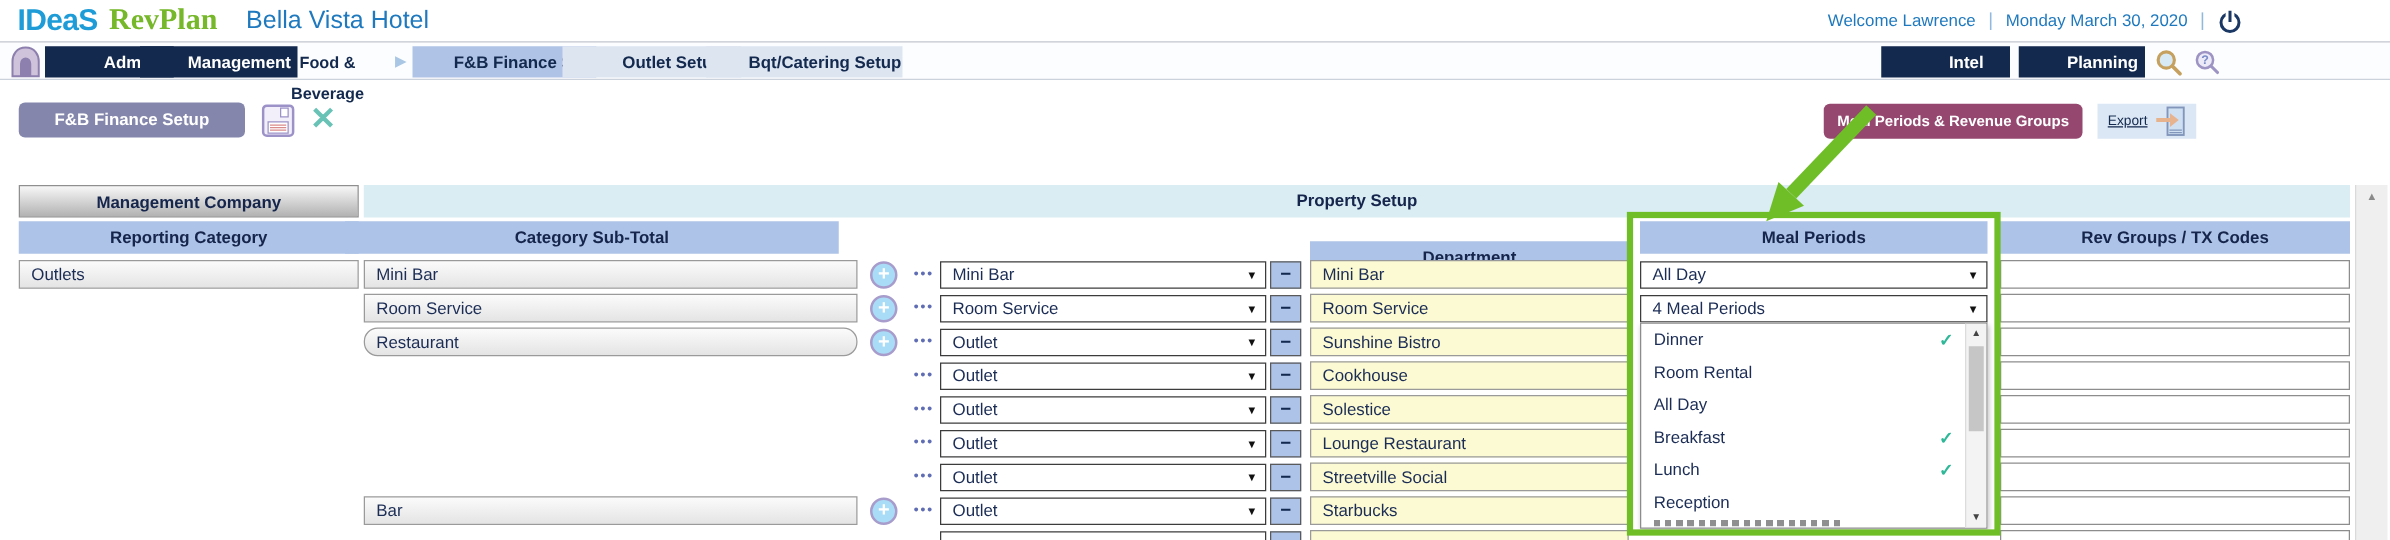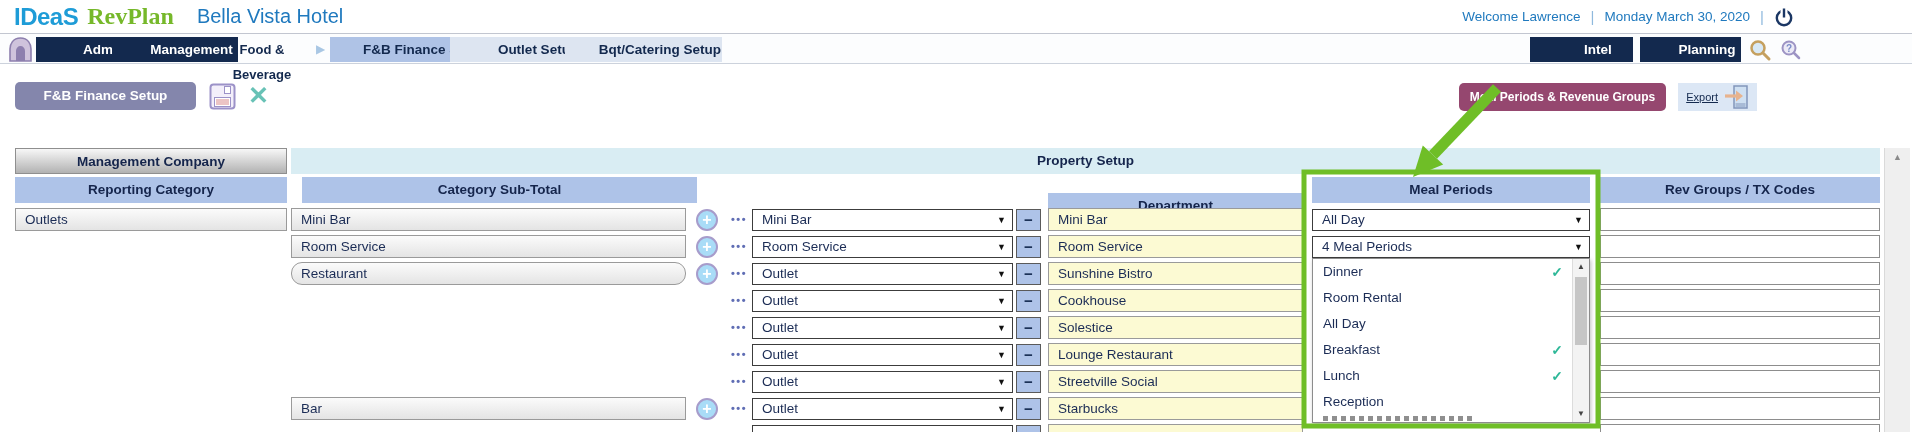--- a/index.html
+++ b/index.html
@@ -20,21 +20,21 @@
   .navbar{position:absolute;left:0;top:33px;width:100%;height:31px;background:#fcfdfe;
           border-top:1px solid #c2c6d0;border-bottom:1px solid #ccd2dc;box-sizing:border-box;}
   .tab{position:absolute;top:3px;height:25px;line-height:25px;text-align:center;
        font-size:13.5px;font-weight:600;white-space:nowrap;cursor:default;padding-left:33px;}
   .tab-dark{background:#13294e;color:#fff;}
   .tab-active{background:#afc3e6;color:#13294e;}
   .tab-light{background:#dde5f1;color:#13294e;}
   .crumb{position:absolute;top:3px;height:25px;line-height:25px;font-size:13px;
          font-weight:600;color:#13294e;text-align:center;}
   .crumb-arrow{position:absolute;top:3px;height:25px;line-height:25px;font-size:12px;color:#a9c7e4;}
-  .nav-right{position:absolute;right:109px;top:3px;height:25px;display:flex;align-items:center;gap:7px;}
+  .nav-right{position:absolute;right:134px;top:3px;height:25px;display:flex;align-items:center;gap:7px;}
   .nav-right .tab{position:static;}
   .icon-btn{width:24px;height:25px;display:flex;align-items:center;justify-content:center;}
 
   
   .pg-btn{position:absolute;left:15px;top:82px;width:181px;height:28px;border-radius:5px;
           background:#8486ac;color:#fff;font-size:13.5px;font-weight:600;text-align:center;line-height:28px;}
   .save-ic{position:absolute;left:209px;top:83px;}
   .x-ic{position:absolute;left:248px;top:80px;font-size:25px;font-weight:bold;color:#68c2b6;line-height:30px;}
   .tool-right{position:absolute;right:155px;top:82px;height:30px;display:flex;align-items:center;gap:12px;}
   .mp-btn{height:28px;border-radius:5px;background:#95476f;color:#fff;font-size:12px;font-weight:600;
@@ -171,21 +171,21 @@
           <polygon points="12,6.5 19,12 12,17.5" fill="#e7b38e"></polygon>
         </svg>
       </span>
     </div>
   </div>
 
   <div class="hcell h-mgmt" style="left:15px;top:148px;width:272px;">Management Company</div>
   <div class="hcell h-col" style="left:15px;top:177px;width:272px;">Reporting Category</div>
 
   <div class="hcell h-prop" style="left:291px;top:148px;width:1589px;">Property Setup</div>
-  <div class="hcell h-col" style="left:302px;top:177px;width:395px;">Category Sub-Total</div>
+  <div class="hcell h-col" style="left:276px;top:177px;width:395px;">Category Sub-Total</div>
   <div class="hcell h-col" style="left:1048px;top:177px;width:255px;margin-top:16px;">Department</div>
   <div class="hcell h-col" style="left:1312px;top:177px;width:278px;">Meal Periods</div>
   <div class="hcell h-col" style="left:1600px;top:177px;width:280px;">Rev Groups / TX Codes</div>
 
   <div id="rows">
       <div class="cell cell-gray" style="left: 15px; width: 272px; top: 208px;">Outlets</div>
       <div class="cell cell-gray" style="left: 291px; width: 395px; top: 208px;">Mini Bar</div>
       <div class="plus-btn" style="left: 696px; top: 208.5px;">+</div>
       <div class="dots" style="left: 731px; top: 208px;">•••</div>
       <div class="sel" style="left: 752px; width: 261px; top: 208.5px;"><span>Mini Bar</span><span class="car">▼</span></div>

